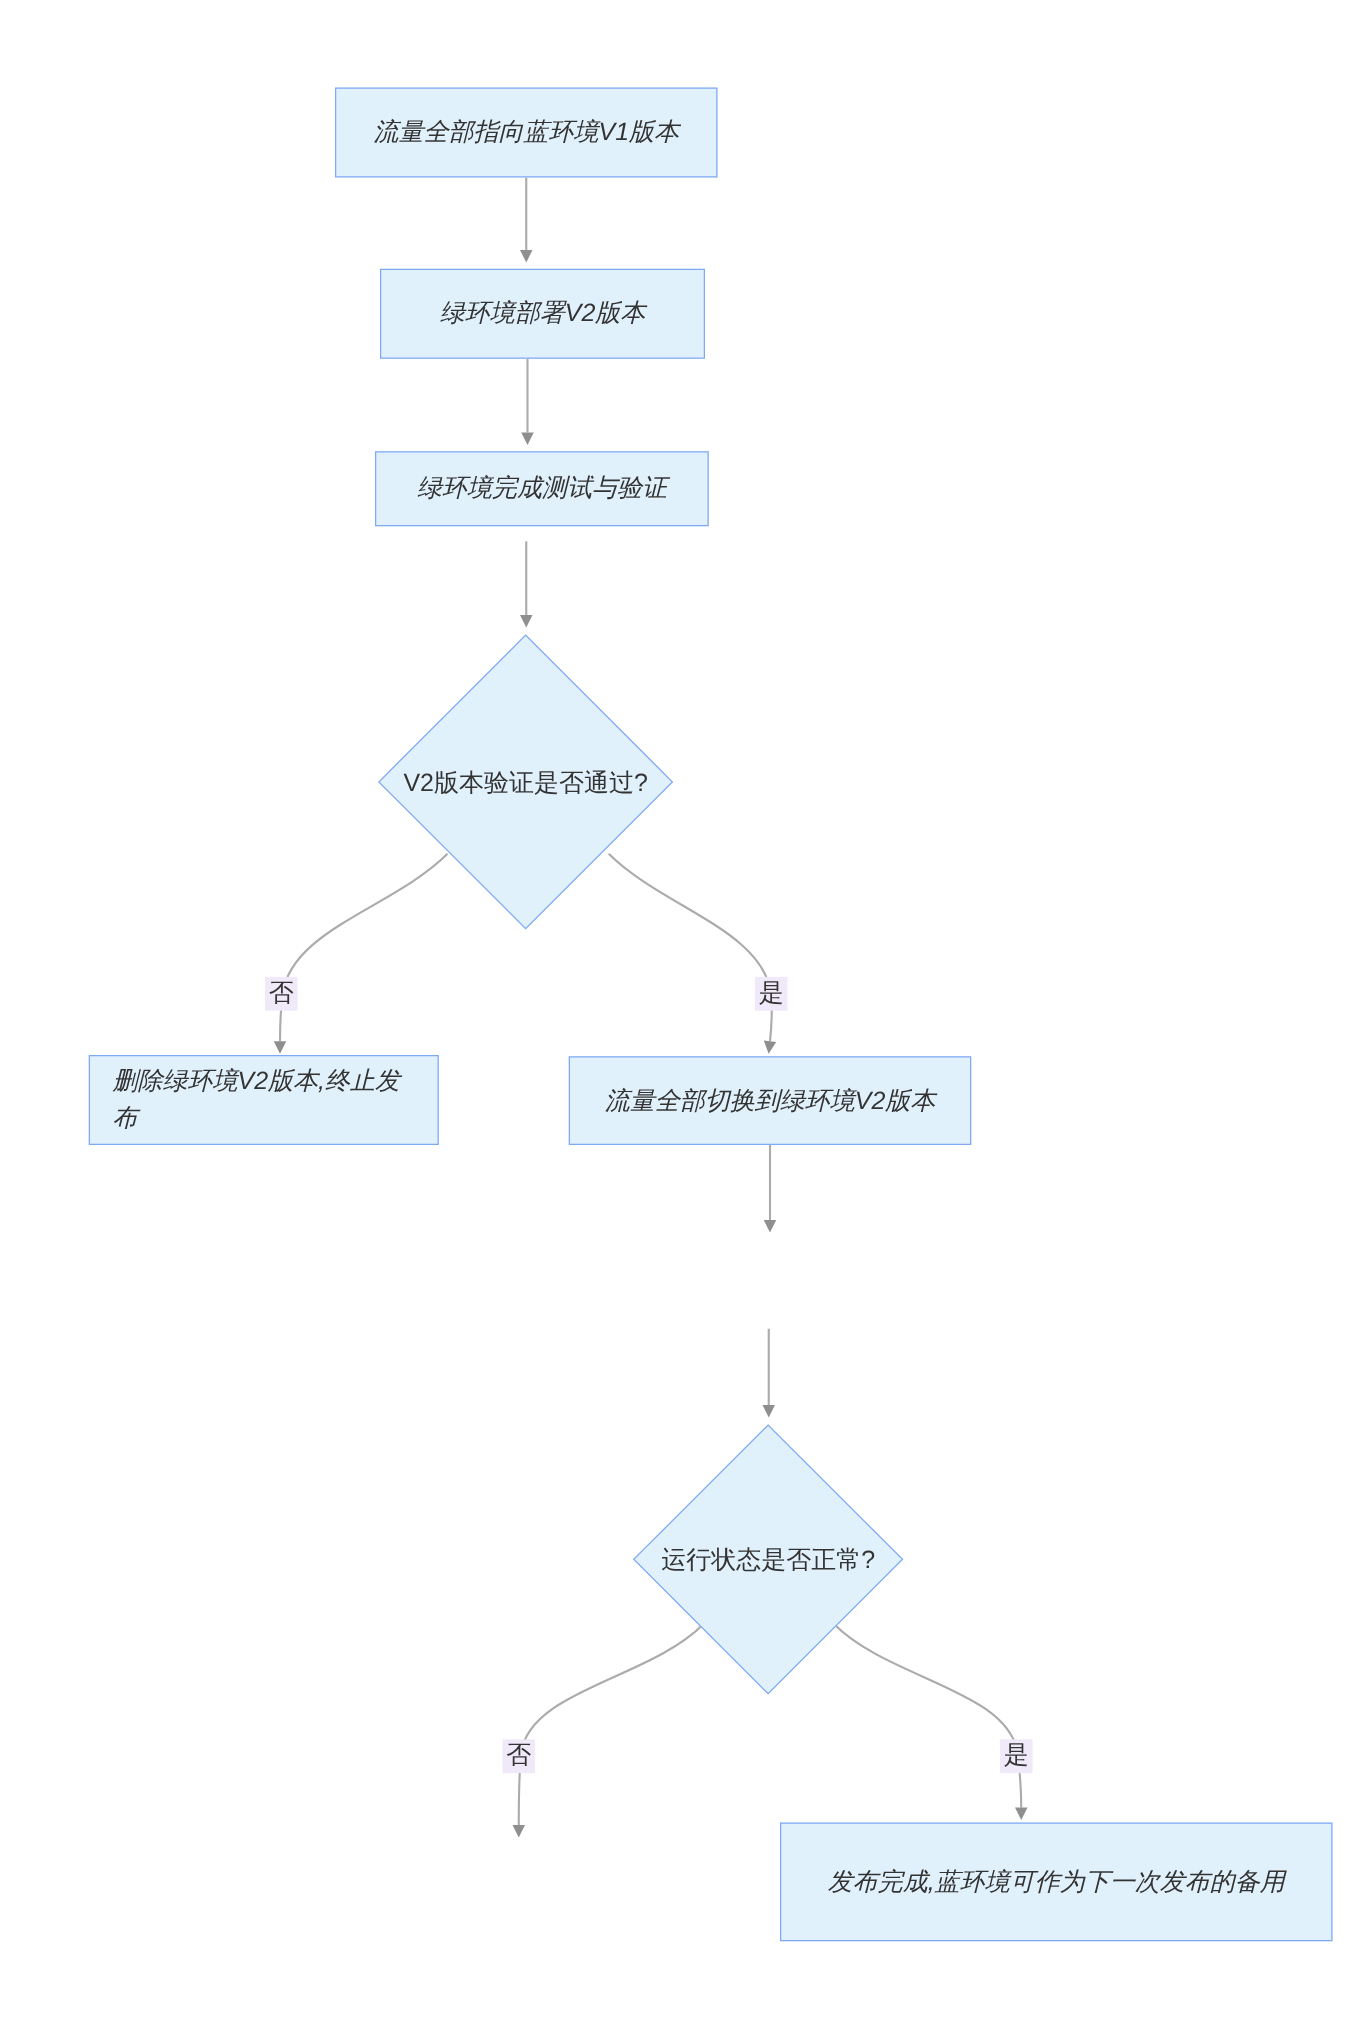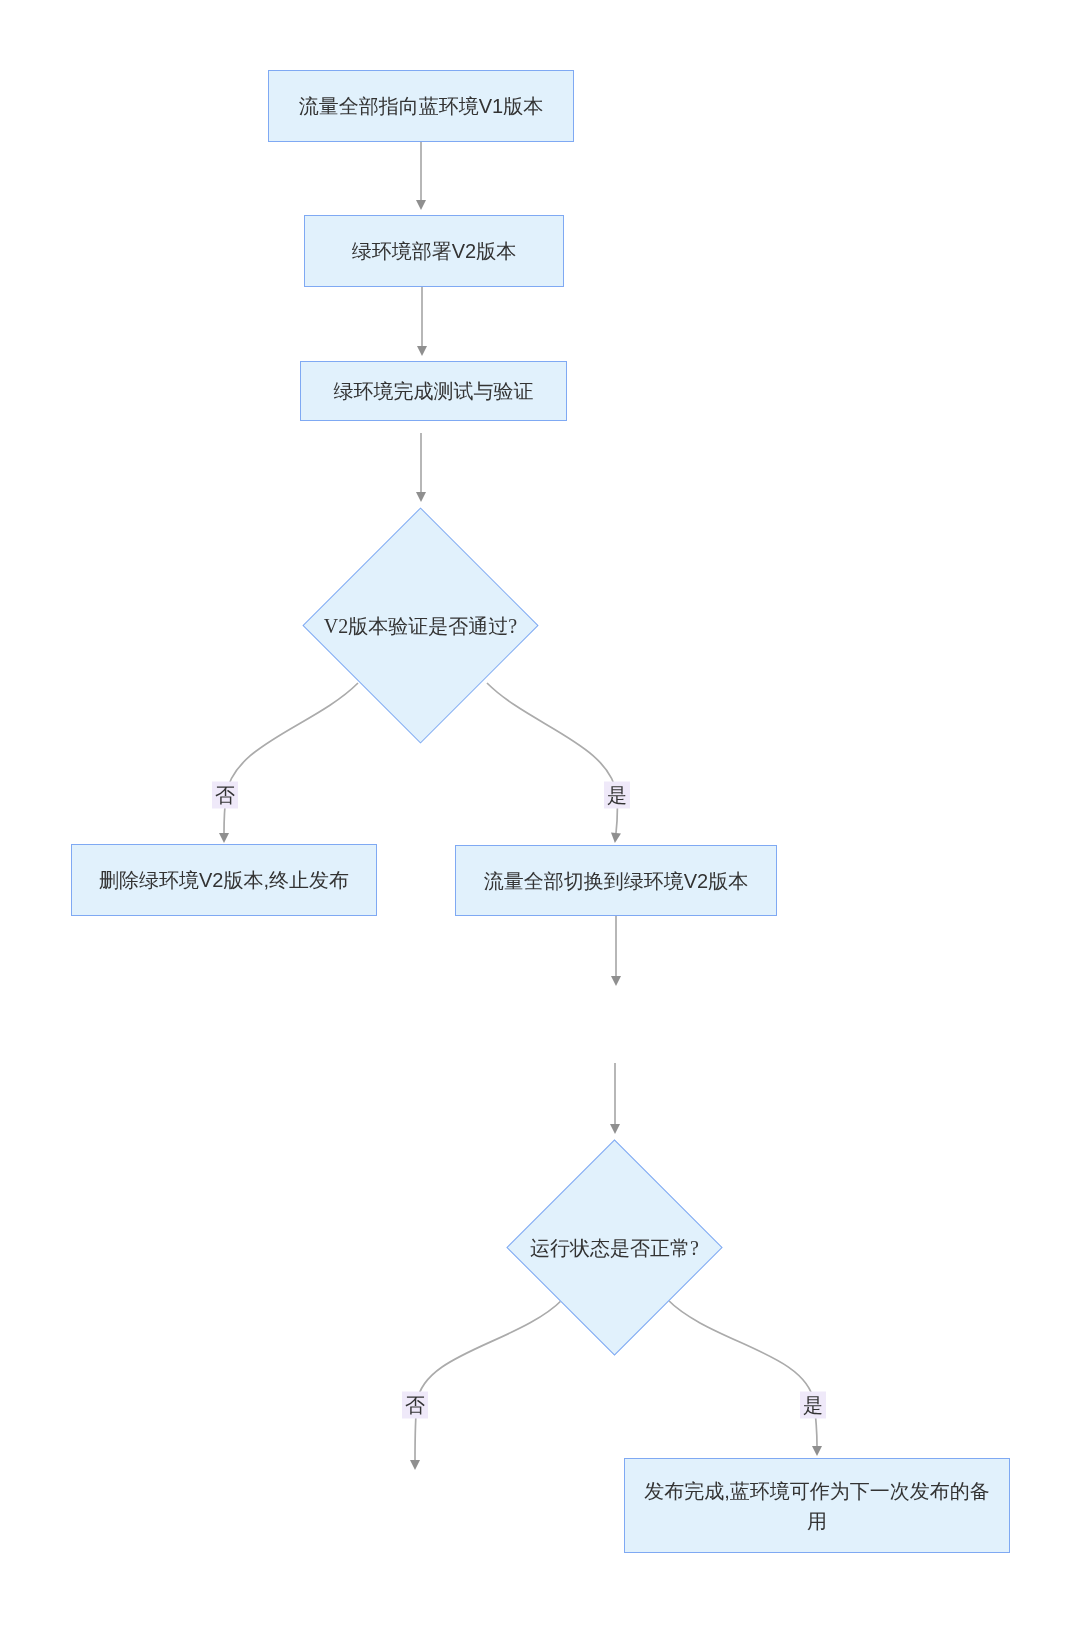--- a/index.html
+++ b/index.html
@@ -37,48 +37,48 @@
   .arrowhead{
     fill:var(--arrowhead);
     stroke:none;
   }
   .node{
     position:absolute;
     box-sizing:border-box;
     display:flex;
     align-items:center;
     justify-content:center;
-    text-align:center;
+    text-align:left;
     background:var(--node-fill);
     border:1.5px solid var(--node-stroke);
     font-size:20px;
     line-height:1.5;
     color:var(--text);
     padding:0 18px;
+    font-style:italic;
   }
   .diamond{
     position:absolute;
   }
   .diamond .shape{
     position:absolute;
     left:0;top:0;
     width:100%;height:100%;
     box-sizing:border-box;
     background:var(--node-fill);
     border:1.5px solid var(--node-stroke);
     transform:rotate(45deg);
   }
   .diamond .dlabel{
     position:absolute;
     left:50%;top:50%;
     transform:translate(-50%,-50%);
     white-space:nowrap;
     font-size:20px;
     color:var(--text);
-    font-family:Liberation Serif, serif;
   }
   .elabel{
     position:absolute;
     transform:translate(-50%,-50%);
     background:var(--edge-label-bg);
     color:var(--text);
     font-size:20px;
     line-height:1.25;
     padding:1px 3px;
     white-space:nowrap;
@@ -105,27 +105,27 @@
     <path class="edge" marker-end="url(#arrow)" d="M563,1299 C520,1343 424,1352 417,1402 C415,1420 415,1442 415,1460"></path>
     <path class="edge" marker-end="url(#arrow)" d="M667,1299 C710,1343 806,1352 814,1402 C816,1418 817,1432 817,1446"></path>
   </svg>
 
   <div class="node" style="left:268px; top:70px;  width:306px; height:72px;">流量全部指向蓝环境V1版本</div>
 
   <div class="node" style="left:304px; top:215px; width:260px; height:72px;">绿环境部署V2版本</div>
 
   <div class="node" style="left:300px; top:361px; width:267px; height:60px;">绿环境完成测试与验证</div>
 
-  <div class="node" style="left:71px;  top:844px; width:306px; height:72px;">删除绿环境V2版本,终止发布</div>
+  <div class="node" style="left:71px;  top:844px; width:280px; height:72px;">删除绿环境V2版本,终止发布</div>
 
   <div class="node" style="left:455px; top:845px; width:322px; height:71px;">流量全部切换到绿环境V2版本</div>
 
 
 
-  <div class="node" style="left:624px; top:1458px; width:386px; height:95px;">发布完成,蓝环境可作为下一次发布的备用</div>
+  <div class="node" style="left:624px; top:1458px; width:442px; height:95px;">发布完成,蓝环境可作为下一次发布的备用</div>
 
   <div class="diamond" style="left:337px; top:542px; width:167px; height:167px;">
     <div class="shape"></div>
     <div class="dlabel">V2版本验证是否通过?</div>
   </div>
 
   <div class="diamond" style="left:538px; top:1171px; width:153px; height:153px;">
     <div class="shape"></div>
     <div class="dlabel">运行状态是否正常?</div>
   </div>

